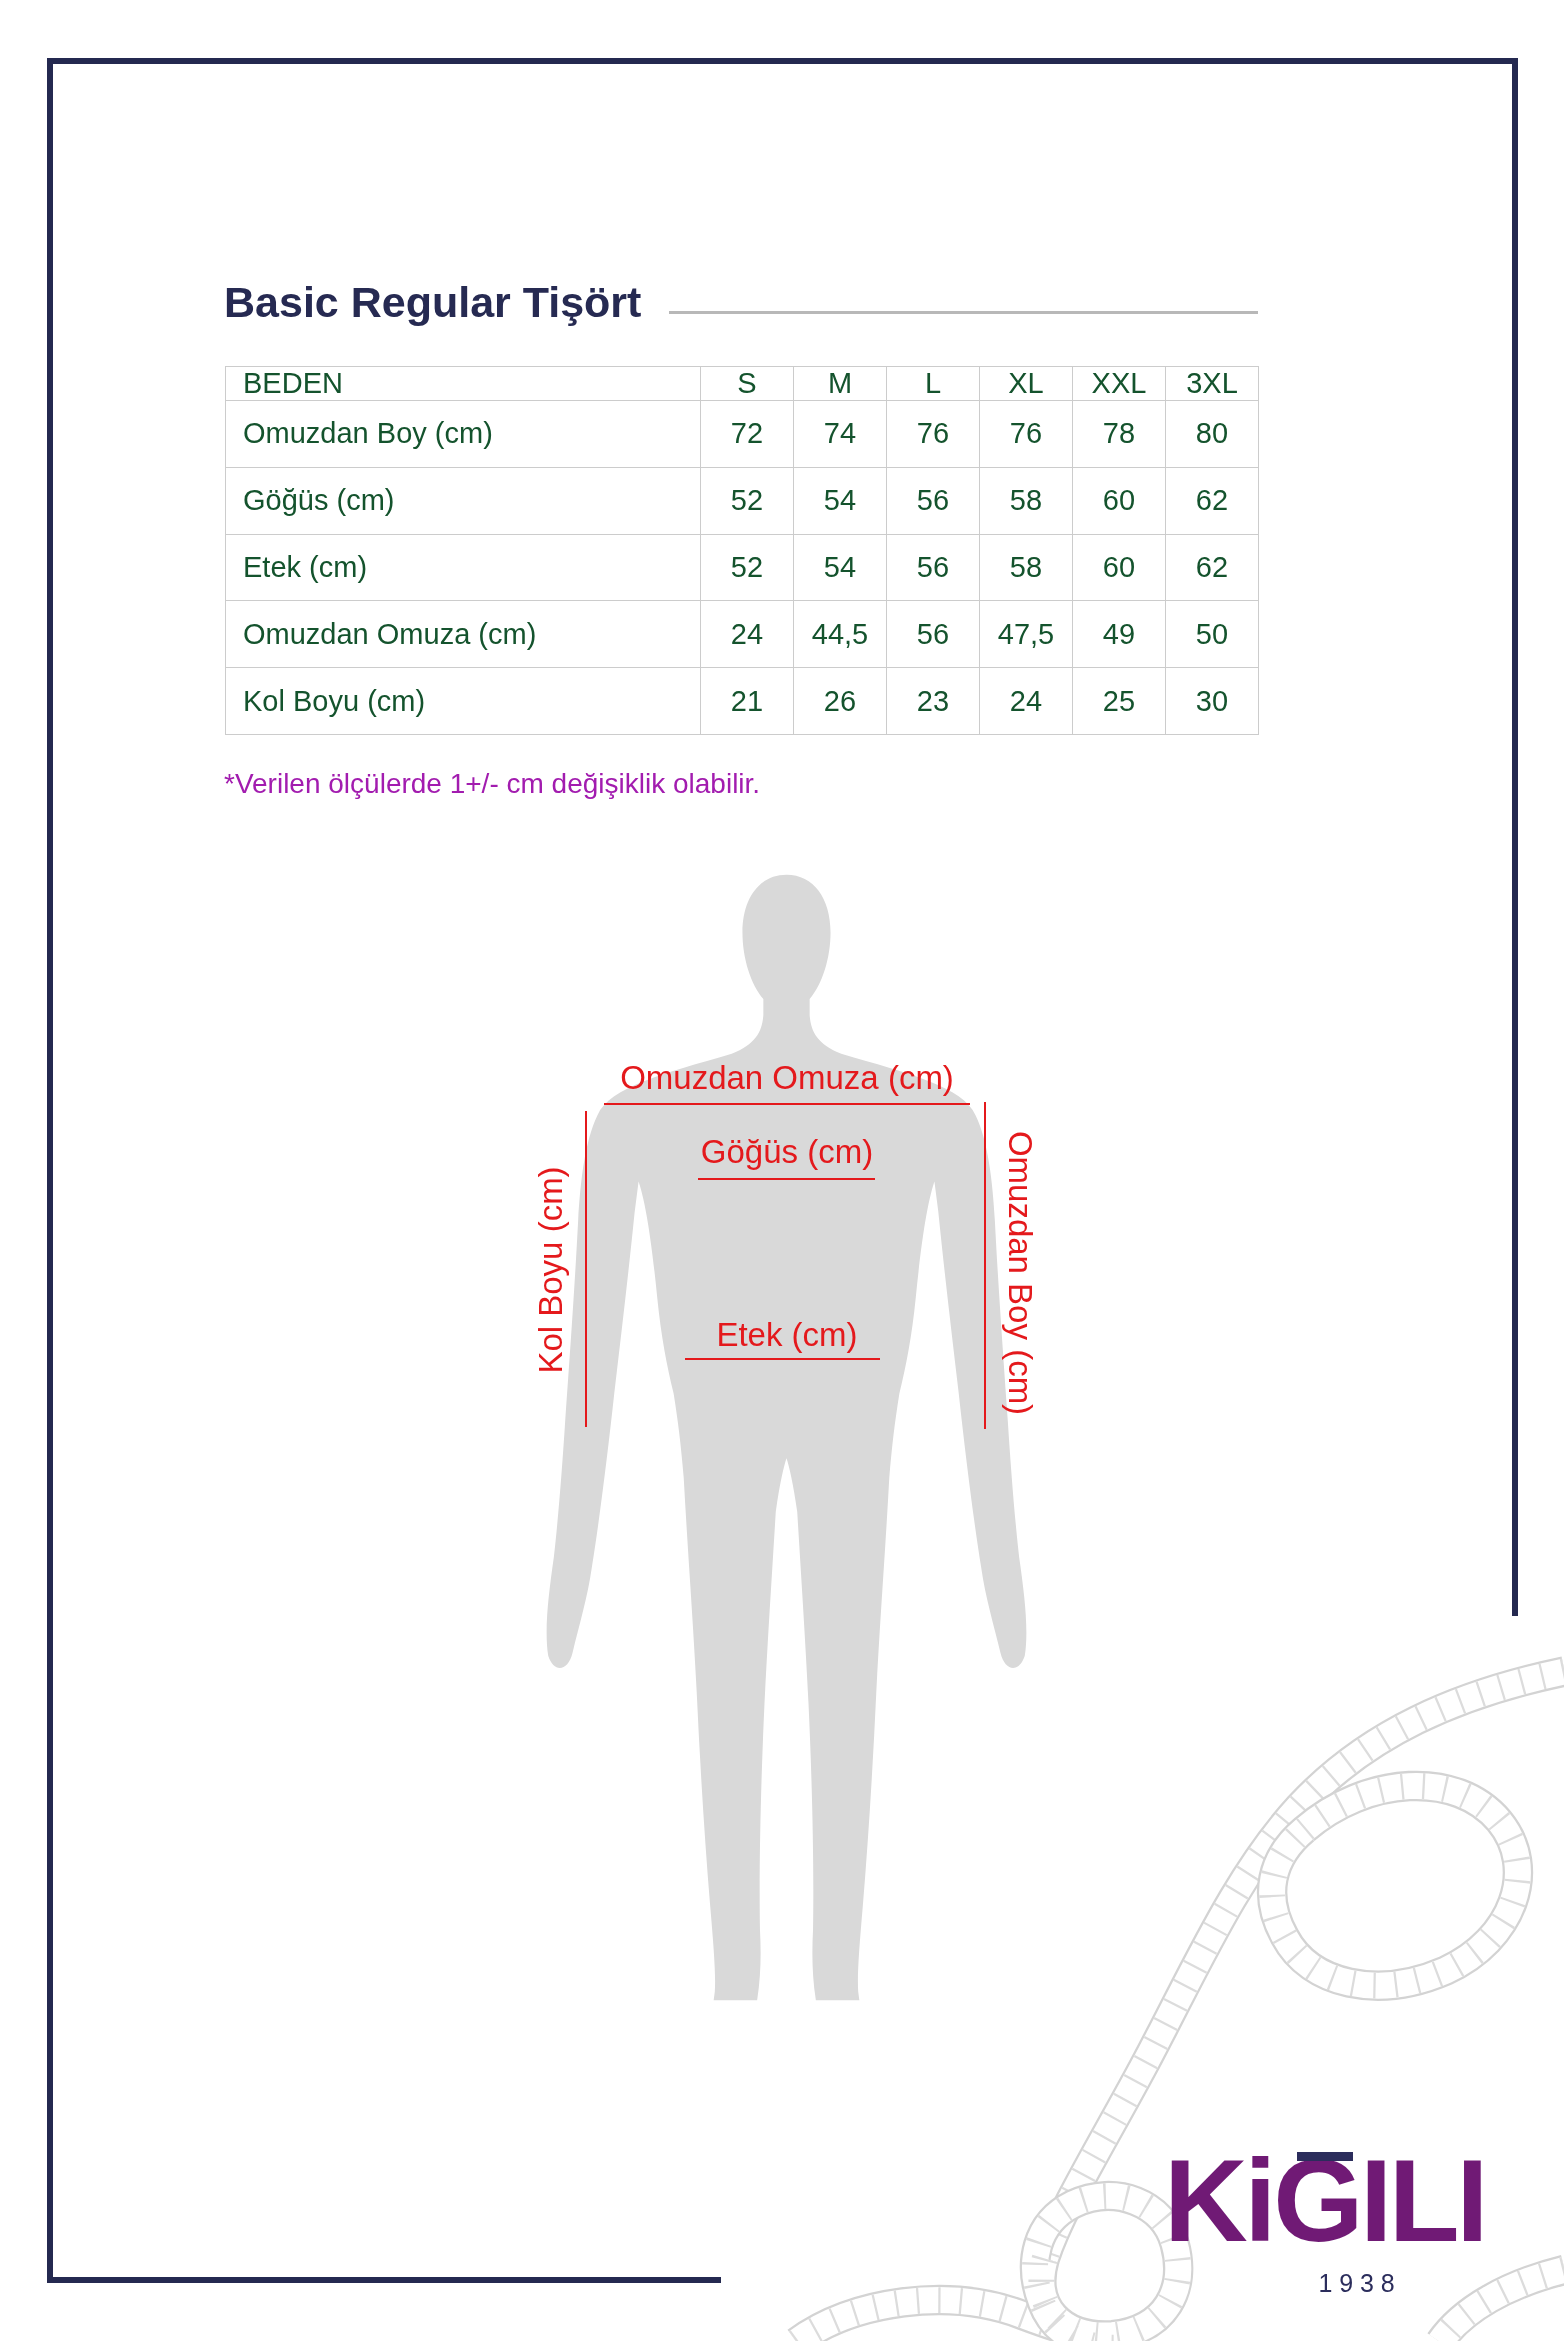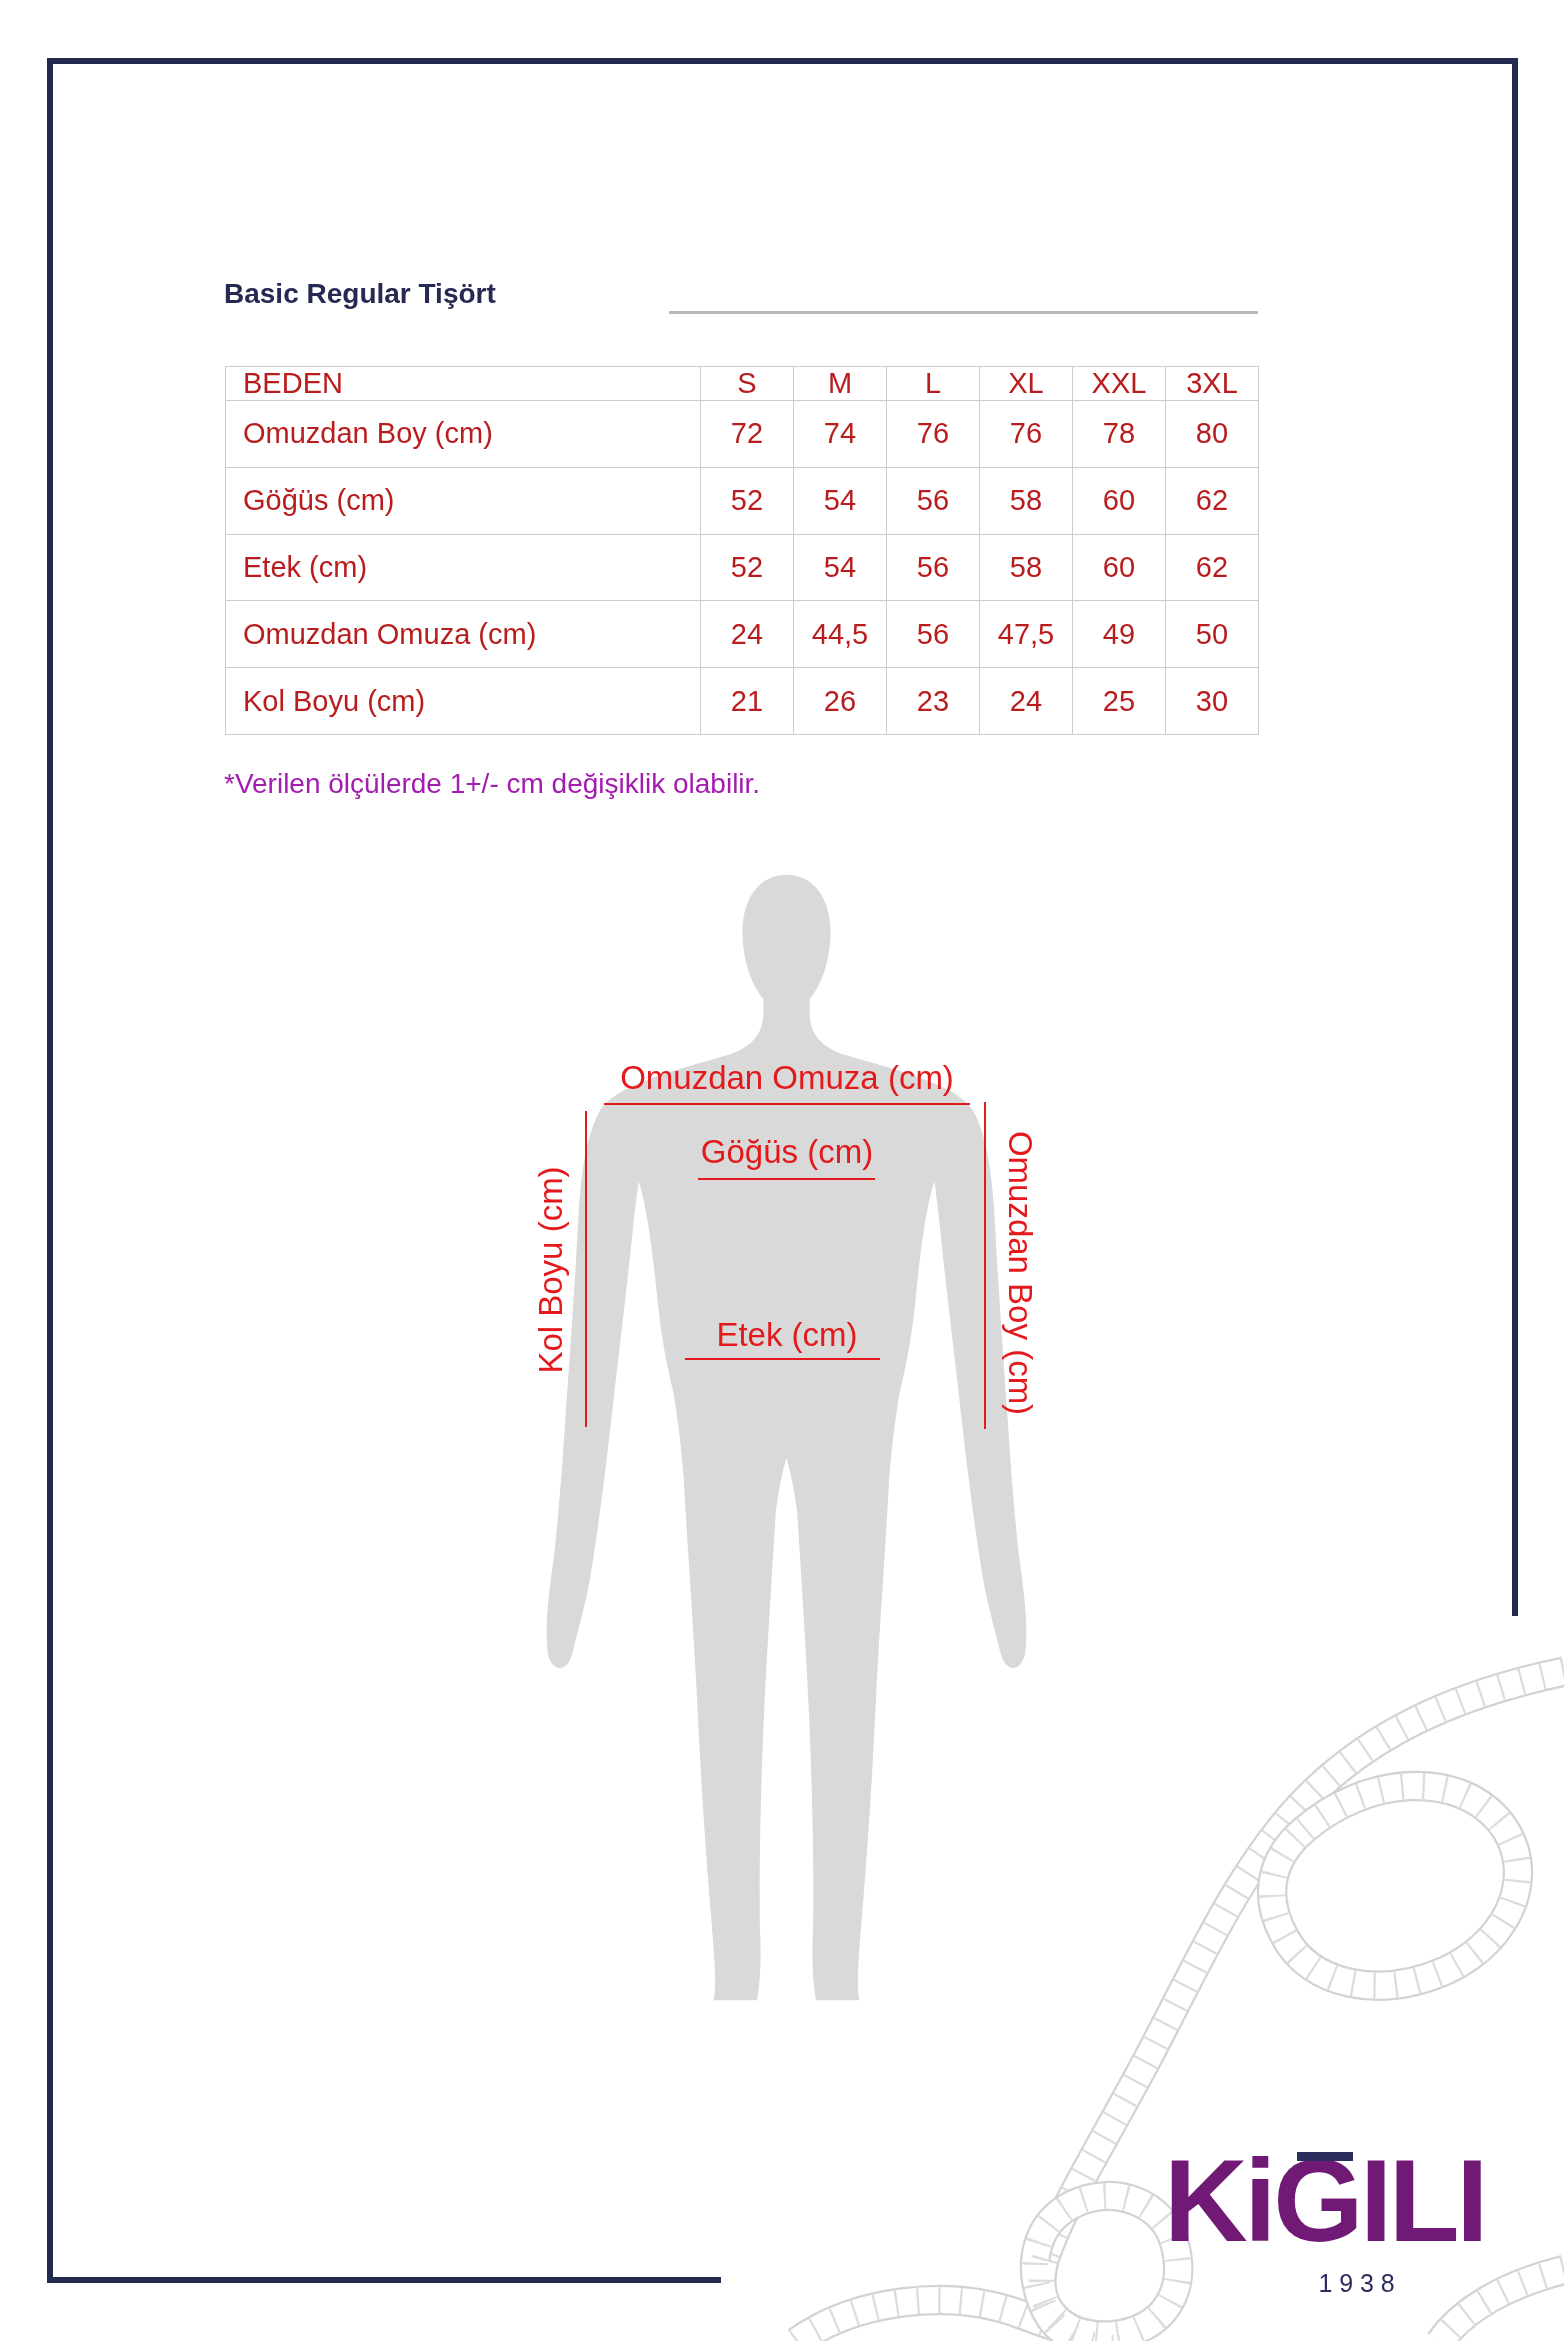--- a/index.html
+++ b/index.html
@@ -9,28 +9,28 @@
   }
   
   .frame{position:absolute;background:#242950;}
   .frame-top{left:47px;top:58px;width:1471px;height:6.2px;}
   .frame-right{left:1512px;top:58px;width:5.6px;height:1558px;}
   .frame-left{left:47px;top:58px;width:5.6px;height:2225px;}
   .frame-bottom{left:47px;top:2277px;width:674px;height:6.2px;}
 
   .page-title{
     position:absolute;left:224px;top:278px;margin:0;
-    font-size:28px;font-weight:600;color:#262a52;letter-spacing:0;
+    font-size:43px;font-weight:600;color:#262a52;letter-spacing:0;
   }
   .title-rule{position:absolute;left:669px;top:311px;width:589px;height:2.8px;background:#b8b8b8;}
 
   table.size-table{
     position:absolute;left:225px;top:366px;width:1034px;height:369px;
     border-collapse:collapse;table-layout:fixed;
-    font-size:29px;color:#b91c1c;
+    font-size:29px;color:#14532d;
   }
   table.size-table th,table.size-table td{
     border:1.7px solid #cccccc;text-align:center;vertical-align:middle;
     font-weight:400;padding:0;
   }
   table.size-table .label-col{width:457px;text-align:left;padding-left:17px;}
 
   .note{
     position:absolute;left:224px;top:768px;margin:0;
     font-size:28px;color:#a21caf;font-weight:400;

